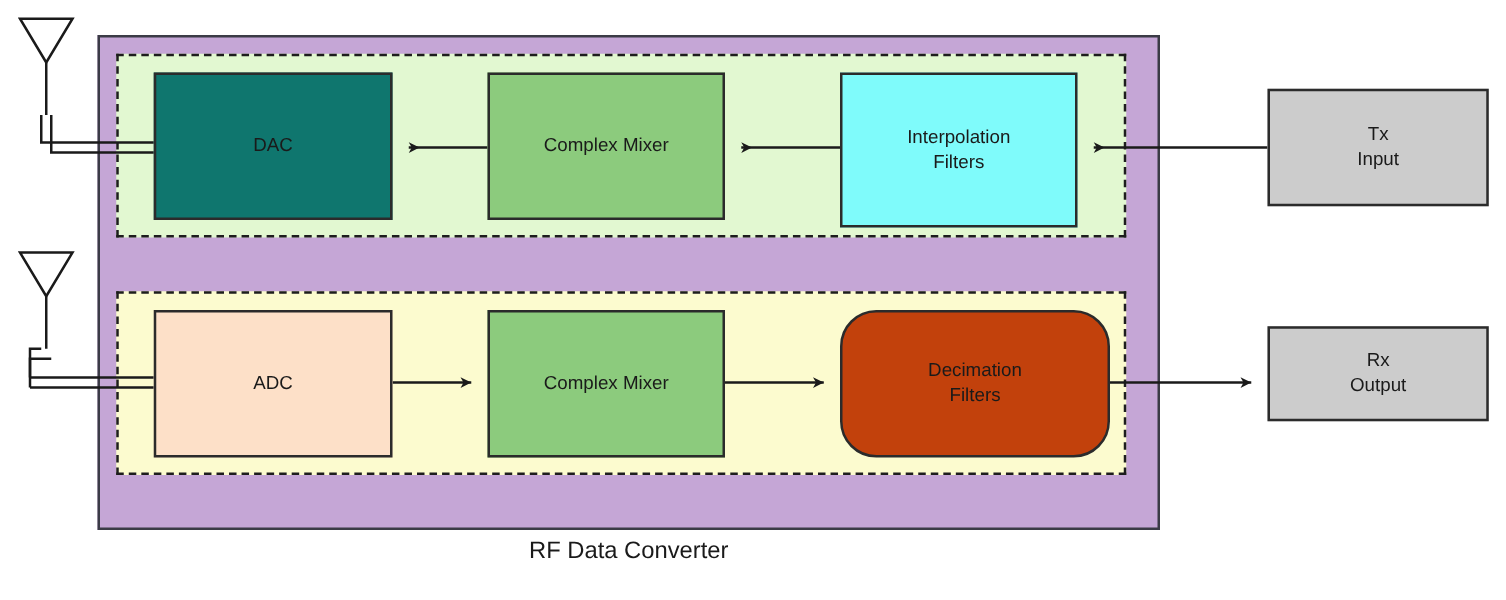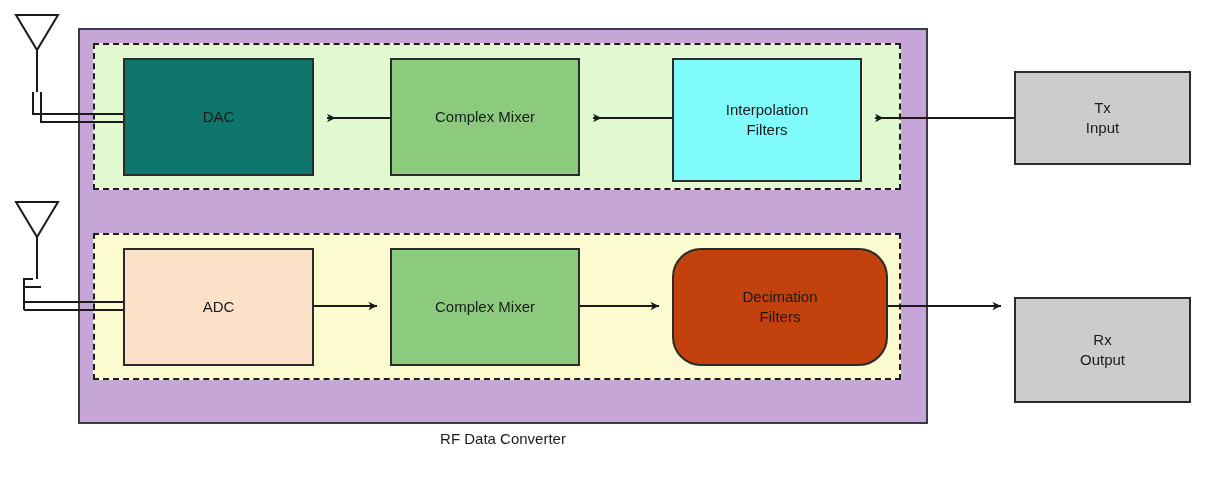--- a/index.html
+++ b/index.html
@@ -94,33 +94,32 @@
   .blk-decim {
     left: 672px; top: 248px; width: 216px; height: 118px;
     background: #c2410c;
     border-radius: 29px;
   }
   .blk-tx-in {
     left: 1014px; top: 71px; width: 177px; height: 94px;
     background: #cccccc;
   }
   .blk-rx-out {
-    left: 1014px; top: 261px; width: 177px; height: 106px;
+    left: 1014px; top: 261px; width: 177px; height: 76px;
     background: #cccccc;
-    margin-top: 36px;
   }
 
   
   .caption {
     position: absolute;
     left: 78px;
     top: 430px;
     width: 850px;
     text-align: center;
-    font-size: 15px;
+    font-size: 19px;
     color: #1a1a1a;
   }
 </style>
 </head>
 <body>
 
 <div id="stage">
 
   <div class="outer-box"></div>
 

